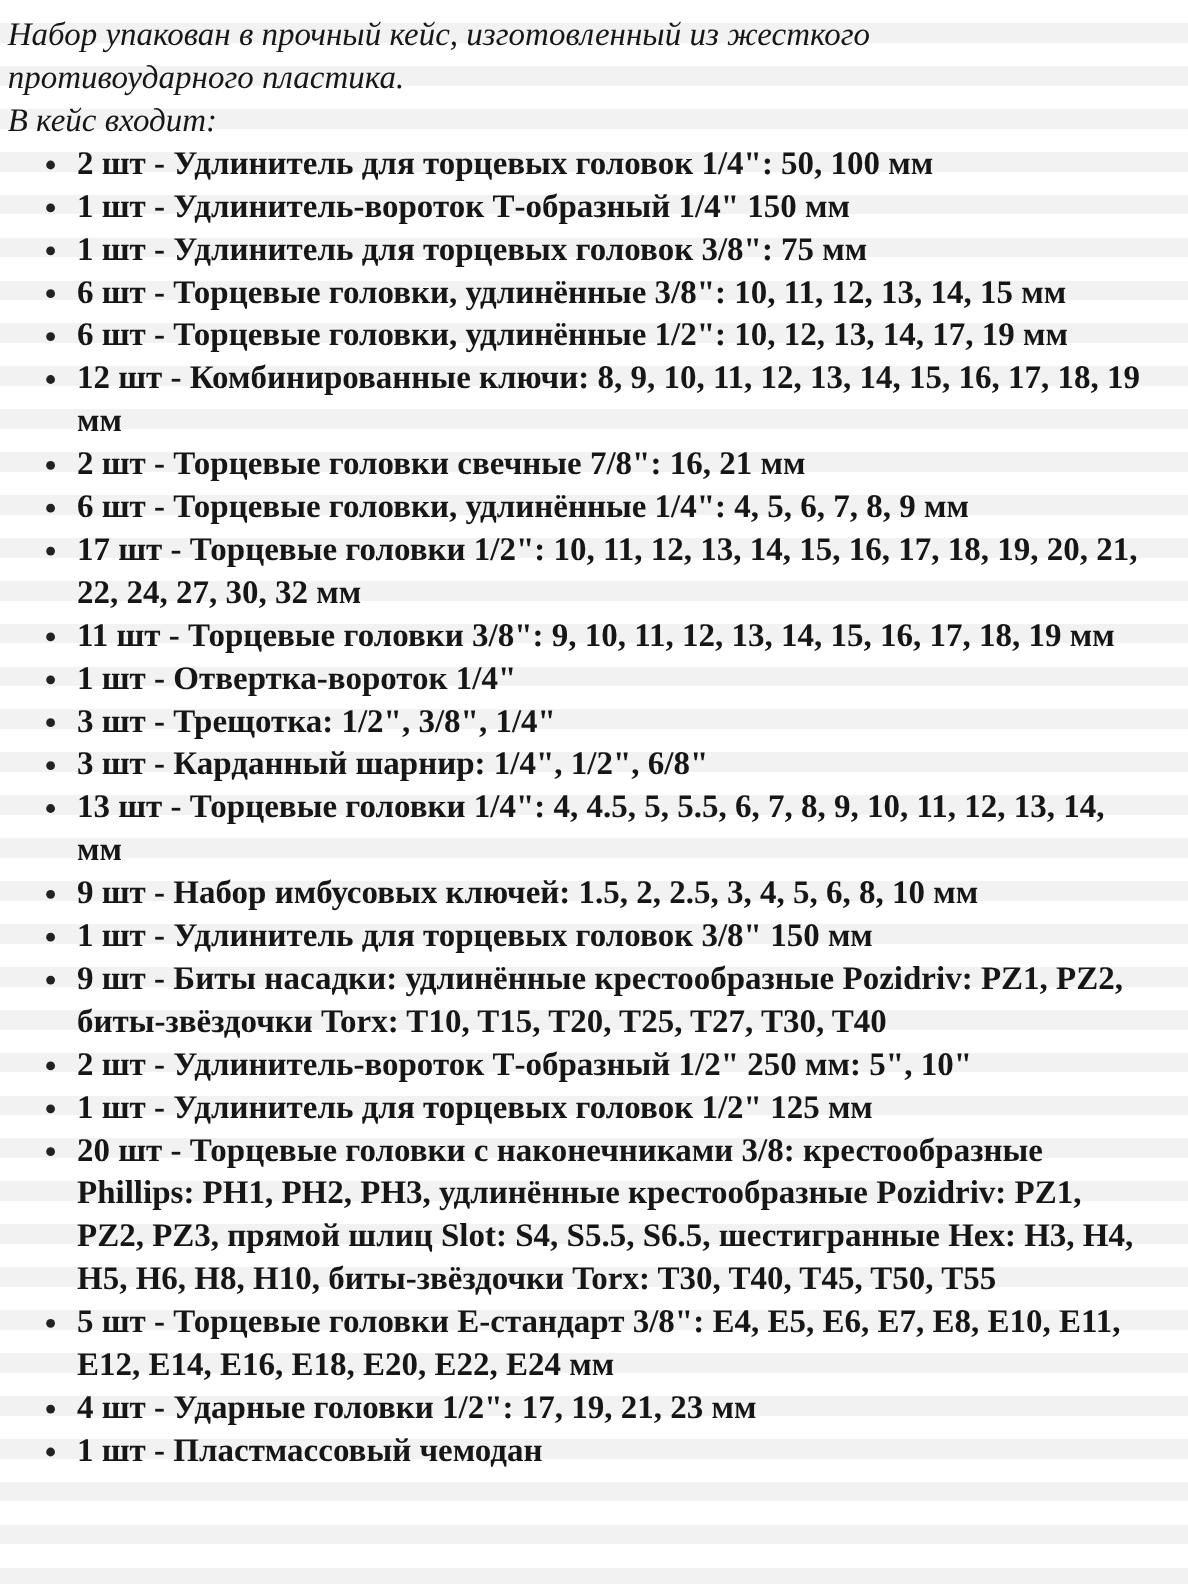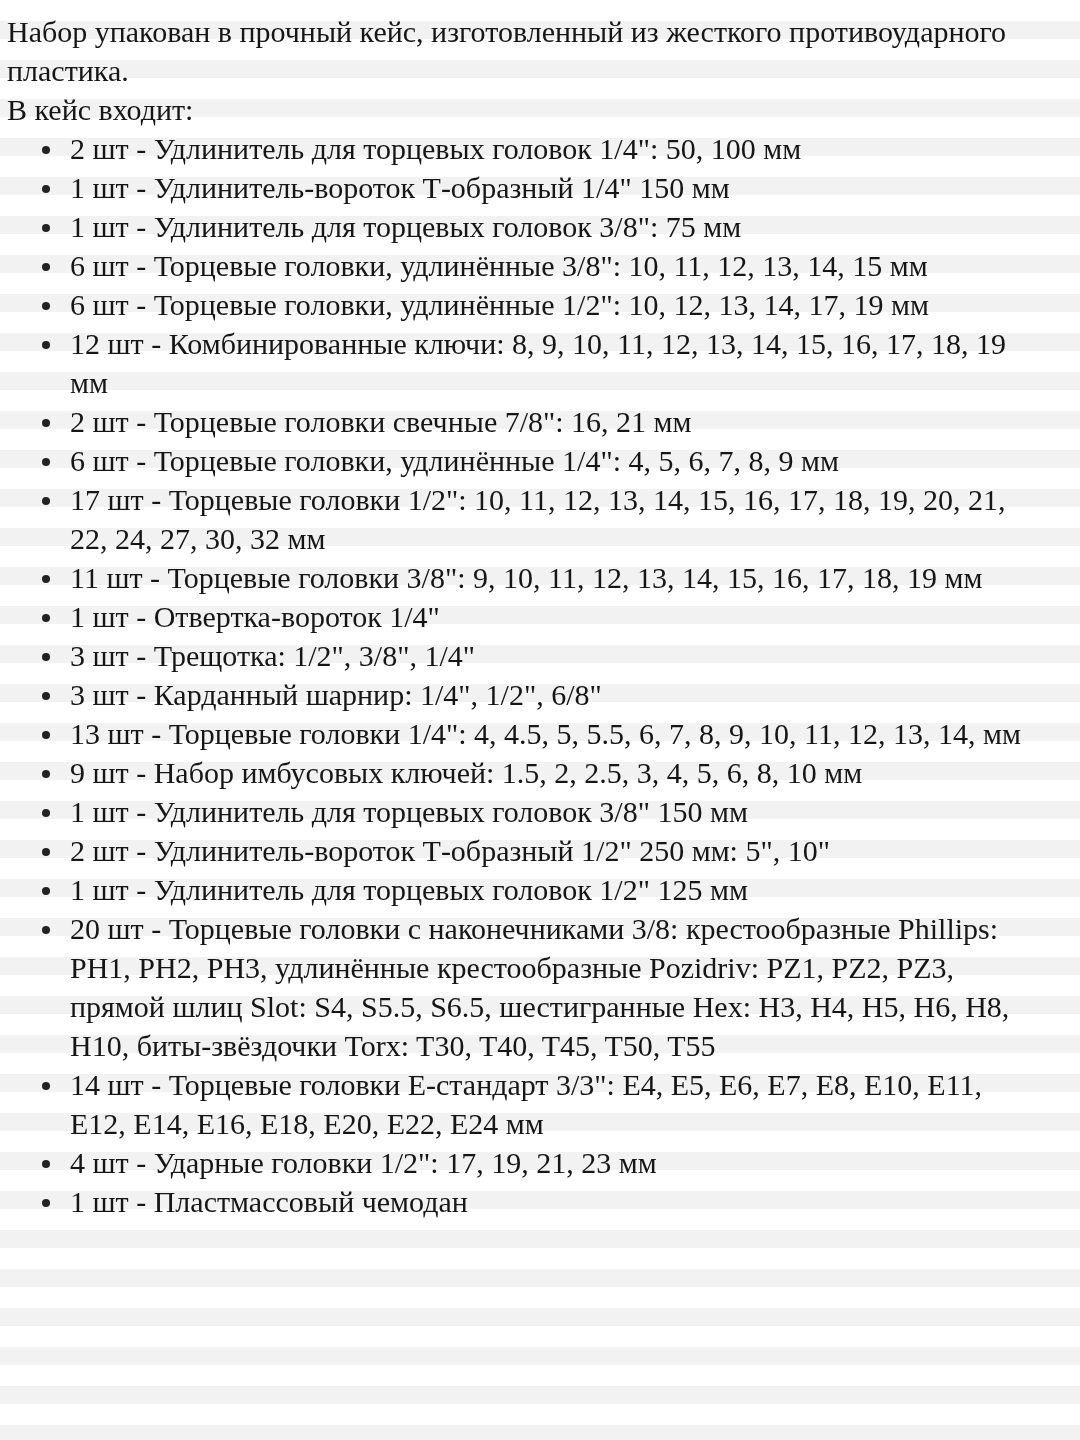--- a/index.html
+++ b/index.html
@@ -18,25 +18,27 @@
       repeating-linear-gradient(180deg,
         #ffffff 0px, #ffffff 21px,
         #f2f2f2 21px, #f2f2f2 39px);
   }
   .page {
     padding: 12px 12px 0 7px;
   }
   .intro p {
     margin: 0;
     max-width: 1005px;
+    font-style: italic;
   }
   ul.item-list {
     list-style: none;
     margin: 0;
     padding: 0;
+    font-weight: bold;
   }
   ul.item-list li {
     display: flex;
     align-items: flex-start;
     padding-left: 33px;
   }
   .bullet {
     flex: 0 0 30px;
     display: flex;
     justify-content: flex-start;
@@ -173,20 +175,26 @@
         <span class="item-text">9 шт - Набор имбусовых ключей: 1.5, 2, 2.5, 3, 4, 5, 6, 8, 10 мм</span>
       </li>
 
       <li class="item">
         <span class="bullet">
           <span class="bullet-dot"></span>
         </span>
         <span class="item-text">1 шт - Удлинитель для торцевых головок 3/8" 150 мм</span>
       </li>
 
+      <li class="item">
+        <span class="bullet">
+          <span class="bullet-dot"></span>
+        </span>
+        <span class="item-text">9 шт - Биты насадки: удлинённые крестообразные Pozidriv: PZ1, PZ2, биты-звёздочки Torx: T10, T15, T20, T25, T27, T30, T40</span>
+      </li>
 
       <li class="item">
         <span class="bullet">
           <span class="bullet-dot"></span>
         </span>
         <span class="item-text">2 шт - Удлинитель-вороток Т-образный 1/2" 250 мм: 5", 10"</span>
       </li>
 
       <li class="item">
         <span class="bullet">
@@ -199,21 +207,21 @@
         <span class="bullet">
           <span class="bullet-dot"></span>
         </span>
         <span class="item-text">20 шт - Торцевые головки с наконечниками 3/8: крестообразные Phillips: PH1, PH2, PH3, удлинённые крестообразные Pozidriv: PZ1, PZ2, PZ3, прямой шлиц Slot: S4, S5.5, S6.5, шестигранные Hex: H3, H4, H5, H6, H8, H10, биты-звёздочки Torx: T30, T40, T45, T50, T55</span>
       </li>
 
       <li class="item">
         <span class="bullet">
           <span class="bullet-dot"></span>
         </span>
-        <span class="item-text">14 шт - Торцевые головки Е-стандарт 3/3": E4, E5, E6, E7, E8, E10, E11, E12, E14, E16, E18, E20, E22, E24 мм</span>
+        <span class="item-text">5 шт - Торцевые головки Е-стандарт 3/8": E4, E5, E6, E7, E8, E10, E11, E12, E14, E16, E18, E20, E22, E24 мм</span>
       </li>
 
       <li class="item">
         <span class="bullet">
           <span class="bullet-dot"></span>
         </span>
         <span class="item-text">4 шт - Ударные головки 1/2": 17, 19, 21, 23 мм</span>
       </li>
 
       <li class="item">

